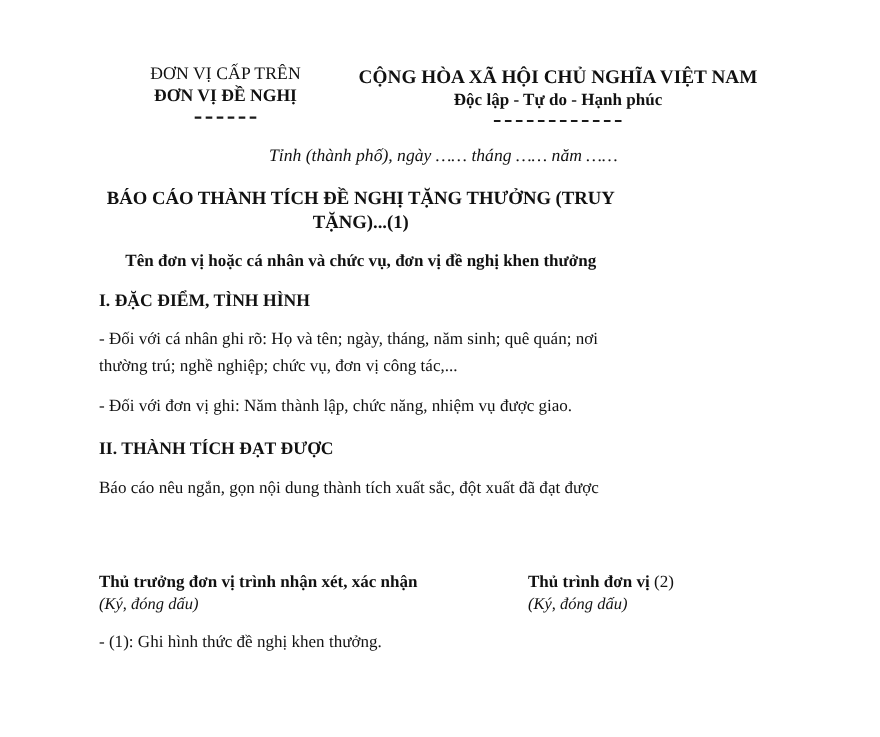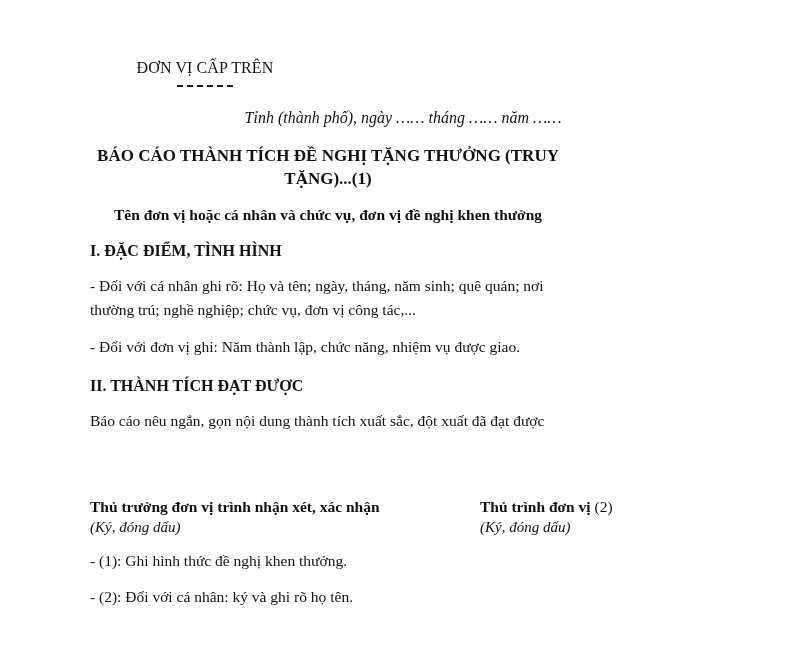--- a/index.html
+++ b/index.html
@@ -160,23 +160,29 @@
 </style>
 </head>
 <body>
 
 <div class="page">
 
   <div class="masthead">
 
     <div class="masthead-left">
       <div class="org-upper">ĐƠN VỊ CẤP TRÊN</div>
+      <div class="org-lower">ĐƠN VỊ ĐỀ NGHỊ</div>
       <div class="rule rule-short"></div>
     </div>
 
+    <div class="masthead-right">
+      <div class="nation-line">CỘNG HÒA XÃ HỘI CHỦ NGHĨA VIỆT NAM</div>
+      <div class="motto-line">Độc lập - Tự do - Hạnh phúc</div>
+      <div class="rule rule-long"></div>
+    </div>
 
   </div>
 
   <div class="dateline">Tỉnh (thành phố), ngày …… tháng …… năm ……</div>
 
   <div class="doc-title">BÁO CÁO THÀNH TÍCH ĐỀ NGHỊ TẶNG THƯỞNG (TRUY TẶNG)...(1)</div>
 
 
   <div class="subject-line">Tên đơn vị hoặc cá nhân và chức vụ, đơn vị đề nghị khen thưởng</div>
 
@@ -201,15 +207,14 @@
     <div class="sign-block right">
       <div class="sign-title"><span>Thủ trình đơn vị</span><span class="plain">&nbsp;</span><span class="plain">(2)</span></div>
       <div class="sign-sub">(Ký, đóng dấu)</div>
     </div>
 
   </div>
 
 
   <div class="note-item">- (1): Ghi hình thức đề nghị khen thưởng.</div>
 
-  <div class="note-item">- (2): Đối với cá nhân: ký và ghi rõ họ tên.</div>
 
 </div>
 
 </body></html>

